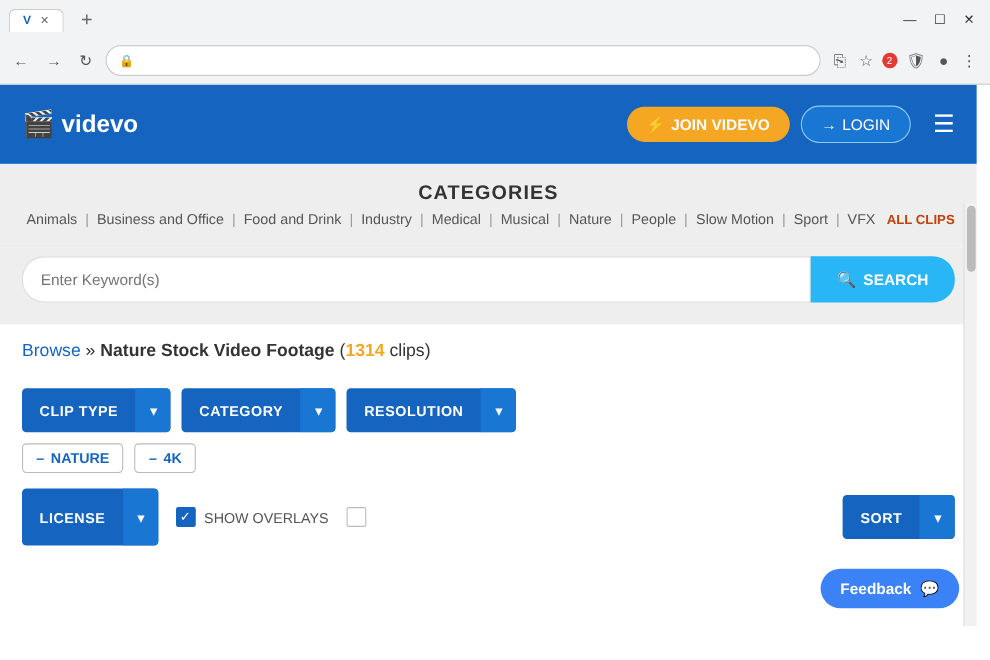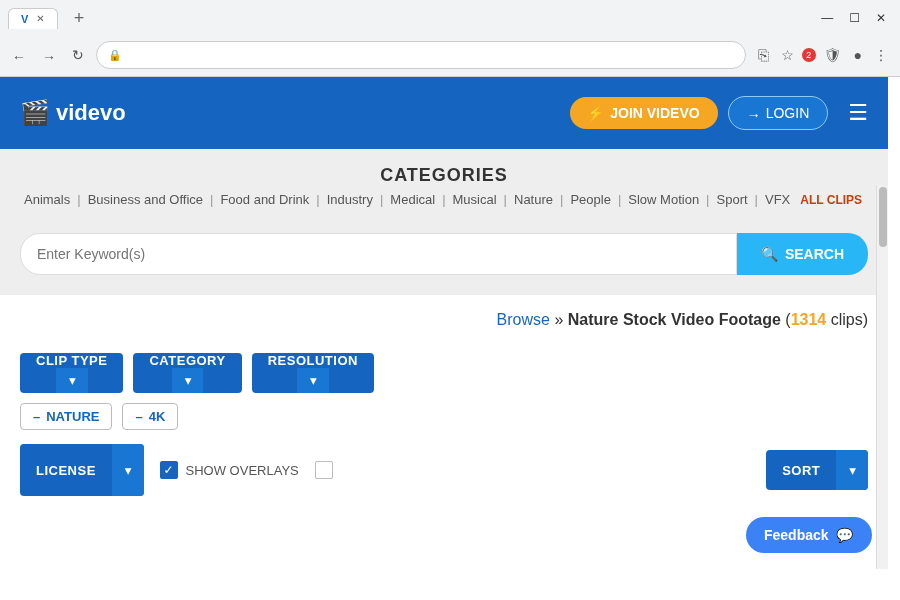--- a/index.html
+++ b/index.html
@@ -35,40 +35,40 @@
     .logo { display: flex; align-items: center; gap: 6px; color: #fff; font-size: 22px; font-weight: bold; }
     .logo-icon { font-size: 24px; }
     .header-nav { margin-left: auto; display: flex; align-items: center; gap: 10px; }
     .join-btn { background: #f5a623; color: #fff; border: none; border-radius: 20px; padding: 8px 18px; font-size: 14px; font-weight: bold; cursor: pointer; display: flex; align-items: center; gap: 5px; }
     .login-btn { background: #1976d2; color: #fff; border: 1px solid #90caf9; border-radius: 20px; padding: 8px 18px; font-size: 14px; cursor: pointer; display: flex; align-items: center; gap: 5px; }
     .hamburger { color: #fff; font-size: 22px; cursor: pointer; margin-left: 10px; }
 
     
     .categories-section { background: #eeeeee; padding: 16px 20px; }
     .categories-title { text-align: center; font-size: 18px; font-weight: bold; color: #333; margin-bottom: 4px; letter-spacing: 1px; }
-    .categories-list { display: flex; flex-wrap: wrap; justify-content: flex-start; align-items: center; gap: 0; font-size: 13px; }
+    .categories-list { display: flex; flex-wrap: wrap; justify-content: space-between; align-items: center; gap: 0; font-size: 13px; }
     .cat-link { color: #555; text-decoration: none; padding: 2px 4px; }
     .cat-sep { color: #999; margin: 0 3px; }
     .all-clips { color: #c2410c; font-weight: bold; font-size: 12px; text-transform: uppercase; margin-left: 6px; }
 
     
     .search-section { background: #eeeeee; padding: 8px 20px 20px; display: flex; gap: 0; }
     .search-input { flex: 1; height: 42px; border: 1px solid #ddd; border-radius: 20px 0 0 20px; padding: 0 16px; font-size: 14px; color: #999; background: #fff; }
     .search-btn { background: #29b6f6; color: #fff; border: none; border-radius: 0 20px 20px 0; padding: 0 24px; font-size: 14px; font-weight: bold; cursor: pointer; display: flex; align-items: center; gap: 6px; }
 
     
-    .browse-section { padding: 16px 20px 10px; background: #fff; text-align: right; }
+    .browse-section { padding: 16px 20px 10px; background: #fff; }
     .browse-title { font-size: 16px; color: #333; }
     .browse-title a { color: #1565c0; text-decoration: none; }
     .browse-title strong { font-weight: bold; color: #333; }
     .clip-count { color: #f5a623; font-weight: bold; }
 
     
     .filters-row { display: flex; gap: 10px; margin-top: 14px; padding: 0 20px; }
-    .filter-btn { background: #1565c0; color: #fff; border: none; display: flex; align-items: center; height: 40px; border-radius: 4px; overflow: hidden; cursor: pointer; flex-direction: column; }
+    .filter-btn { background: #1565c0; color: #fff; border: none; display: flex; align-items: center; height: 40px; border-radius: 4px; overflow: hidden; cursor: pointer; }
     .filter-label { padding: 0 16px; font-size: 13px; font-weight: bold; letter-spacing: 0.5px; }
     .filter-arrow { background: #1976d2; padding: 0 12px; height: 100%; display: flex; align-items: center; border-left: 1px solid #1976d2; }
 
     
     .active-filters { display: flex; gap: 10px; margin-top: 10px; padding: 0 20px; }
     .active-filter-tag { background: #fff; border: 1px solid #bbb; border-radius: 4px; padding: 5px 12px; font-size: 13px; color: #1565c0; font-weight: bold; display: flex; align-items: center; gap: 6px; cursor: pointer; }
 
     
     .bottom-filters { display: flex; align-items: center; gap: 16px; margin-top: 14px; padding: 0 20px; }
     .filter-btn-sm { background: #1565c0; color: #fff; border: none; display: flex; align-items: center; height: 52px; border-radius: 4px; overflow: hidden; cursor: pointer; }

